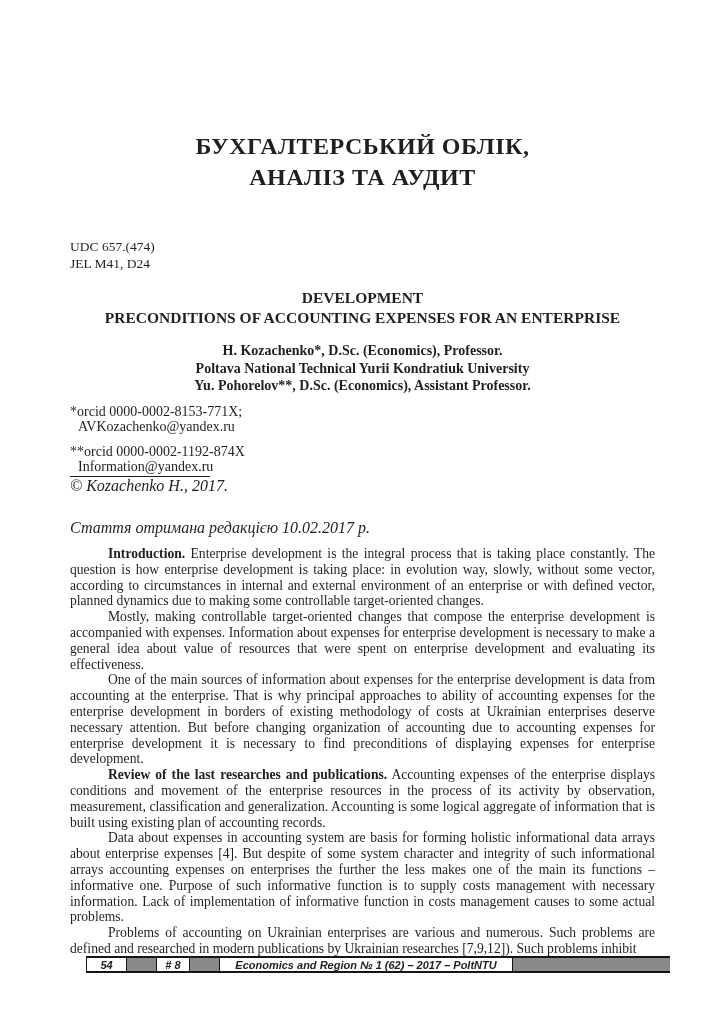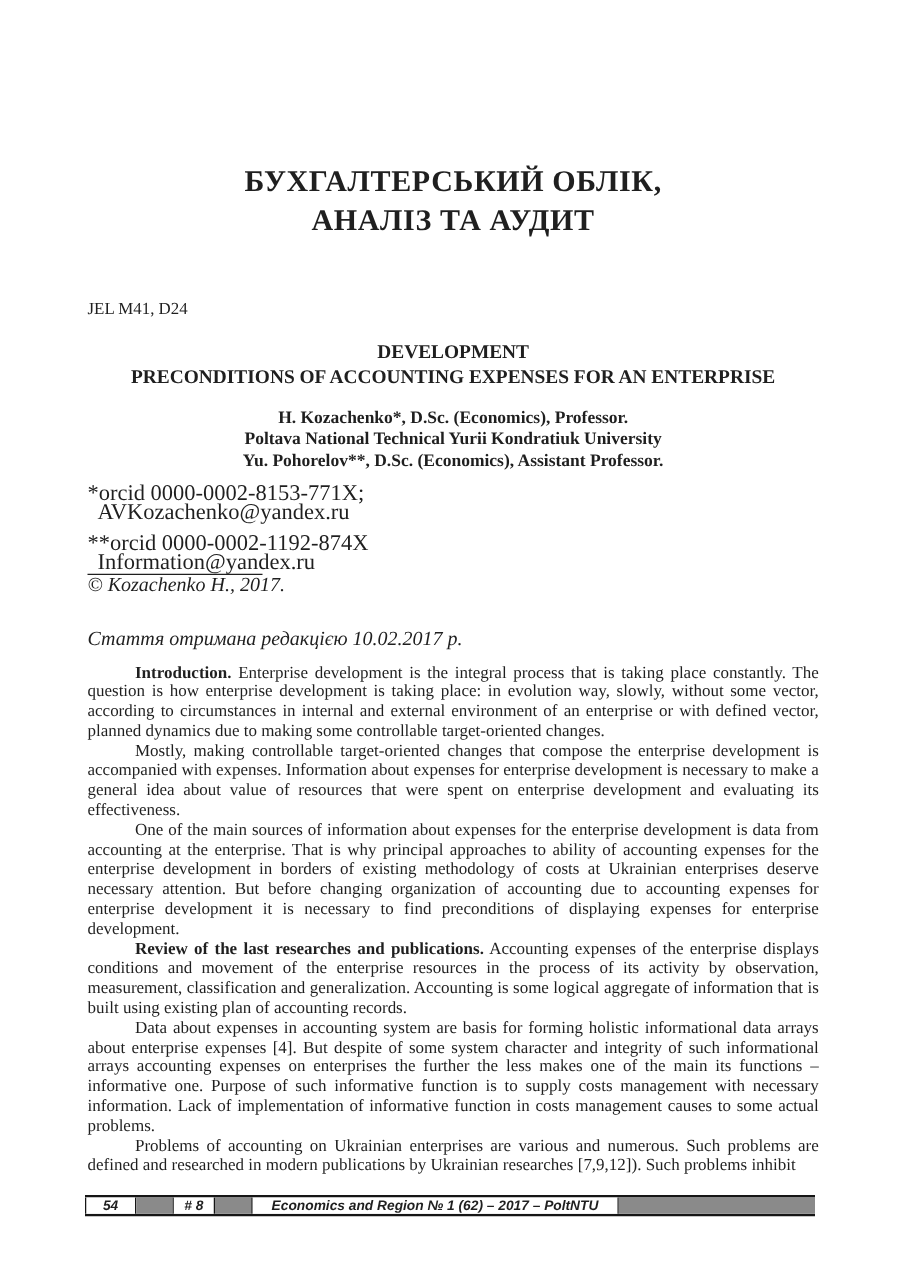--- a/index.html
+++ b/index.html
@@ -40,21 +40,21 @@
   }
   .authors {
     margin-top: 14px;
     text-align: center;
     font-weight: bold;
     font-size: 14px;
     line-height: 17.5px;
   }
   .orcid {
     margin-top: 9px;
-    font-size: 18px;
+    font-size: 14px;
     line-height: 15px;
     font-family: Liberation Serif, serif;
   }
   .orcid-group + .orcid-group { margin-top: 10px; }
   .orcid-email { padding-left: 8px; }
   .copyright-rule {
     margin-top: 2px;
     width: 140px;
     border-top: 1.5px solid #1f1f1f;
   }
@@ -74,21 +74,21 @@
     font-size: 13.6px;
     line-height: 15.8px;
     text-align: justify;
   }
   .body-text p {
     margin: 0;
     text-indent: 38px;
   }
   .footer {
     position: absolute;
-    left: 68px;
+    left: 86px;
     top: 956px;
     width: 584px;
     height: 13px;
     border-top: 2px solid #151515;
     border-bottom: 2px solid #151515;
     display: flex;
     align-items: stretch;
     font-family: "Liberation Sans", sans-serif;
     font-weight: bold;
     font-style: italic;
@@ -119,20 +119,21 @@
 
 <div class="page">
   <div class="content">
 
     <div class="section-title">
       <div>БУХГАЛТЕРСЬКИЙ ОБЛІК,</div>
       <div>АНАЛІЗ ТА АУДИТ</div>
     </div>
 
     <div class="meta">
+      <div>UDC 657.(474)</div>
       <div>JEL M41, D24</div>
     </div>
 
     <div class="article-title">
       <div>DEVELOPMENT</div>
       <div>PRECONDITIONS OF ACCOUNTING EXPENSES FOR AN ENTERPRISE</div>
     </div>
 
     <div class="authors">
       <div>H. Kozachenko*, D.Sc. (Economics), Professor.</div>

